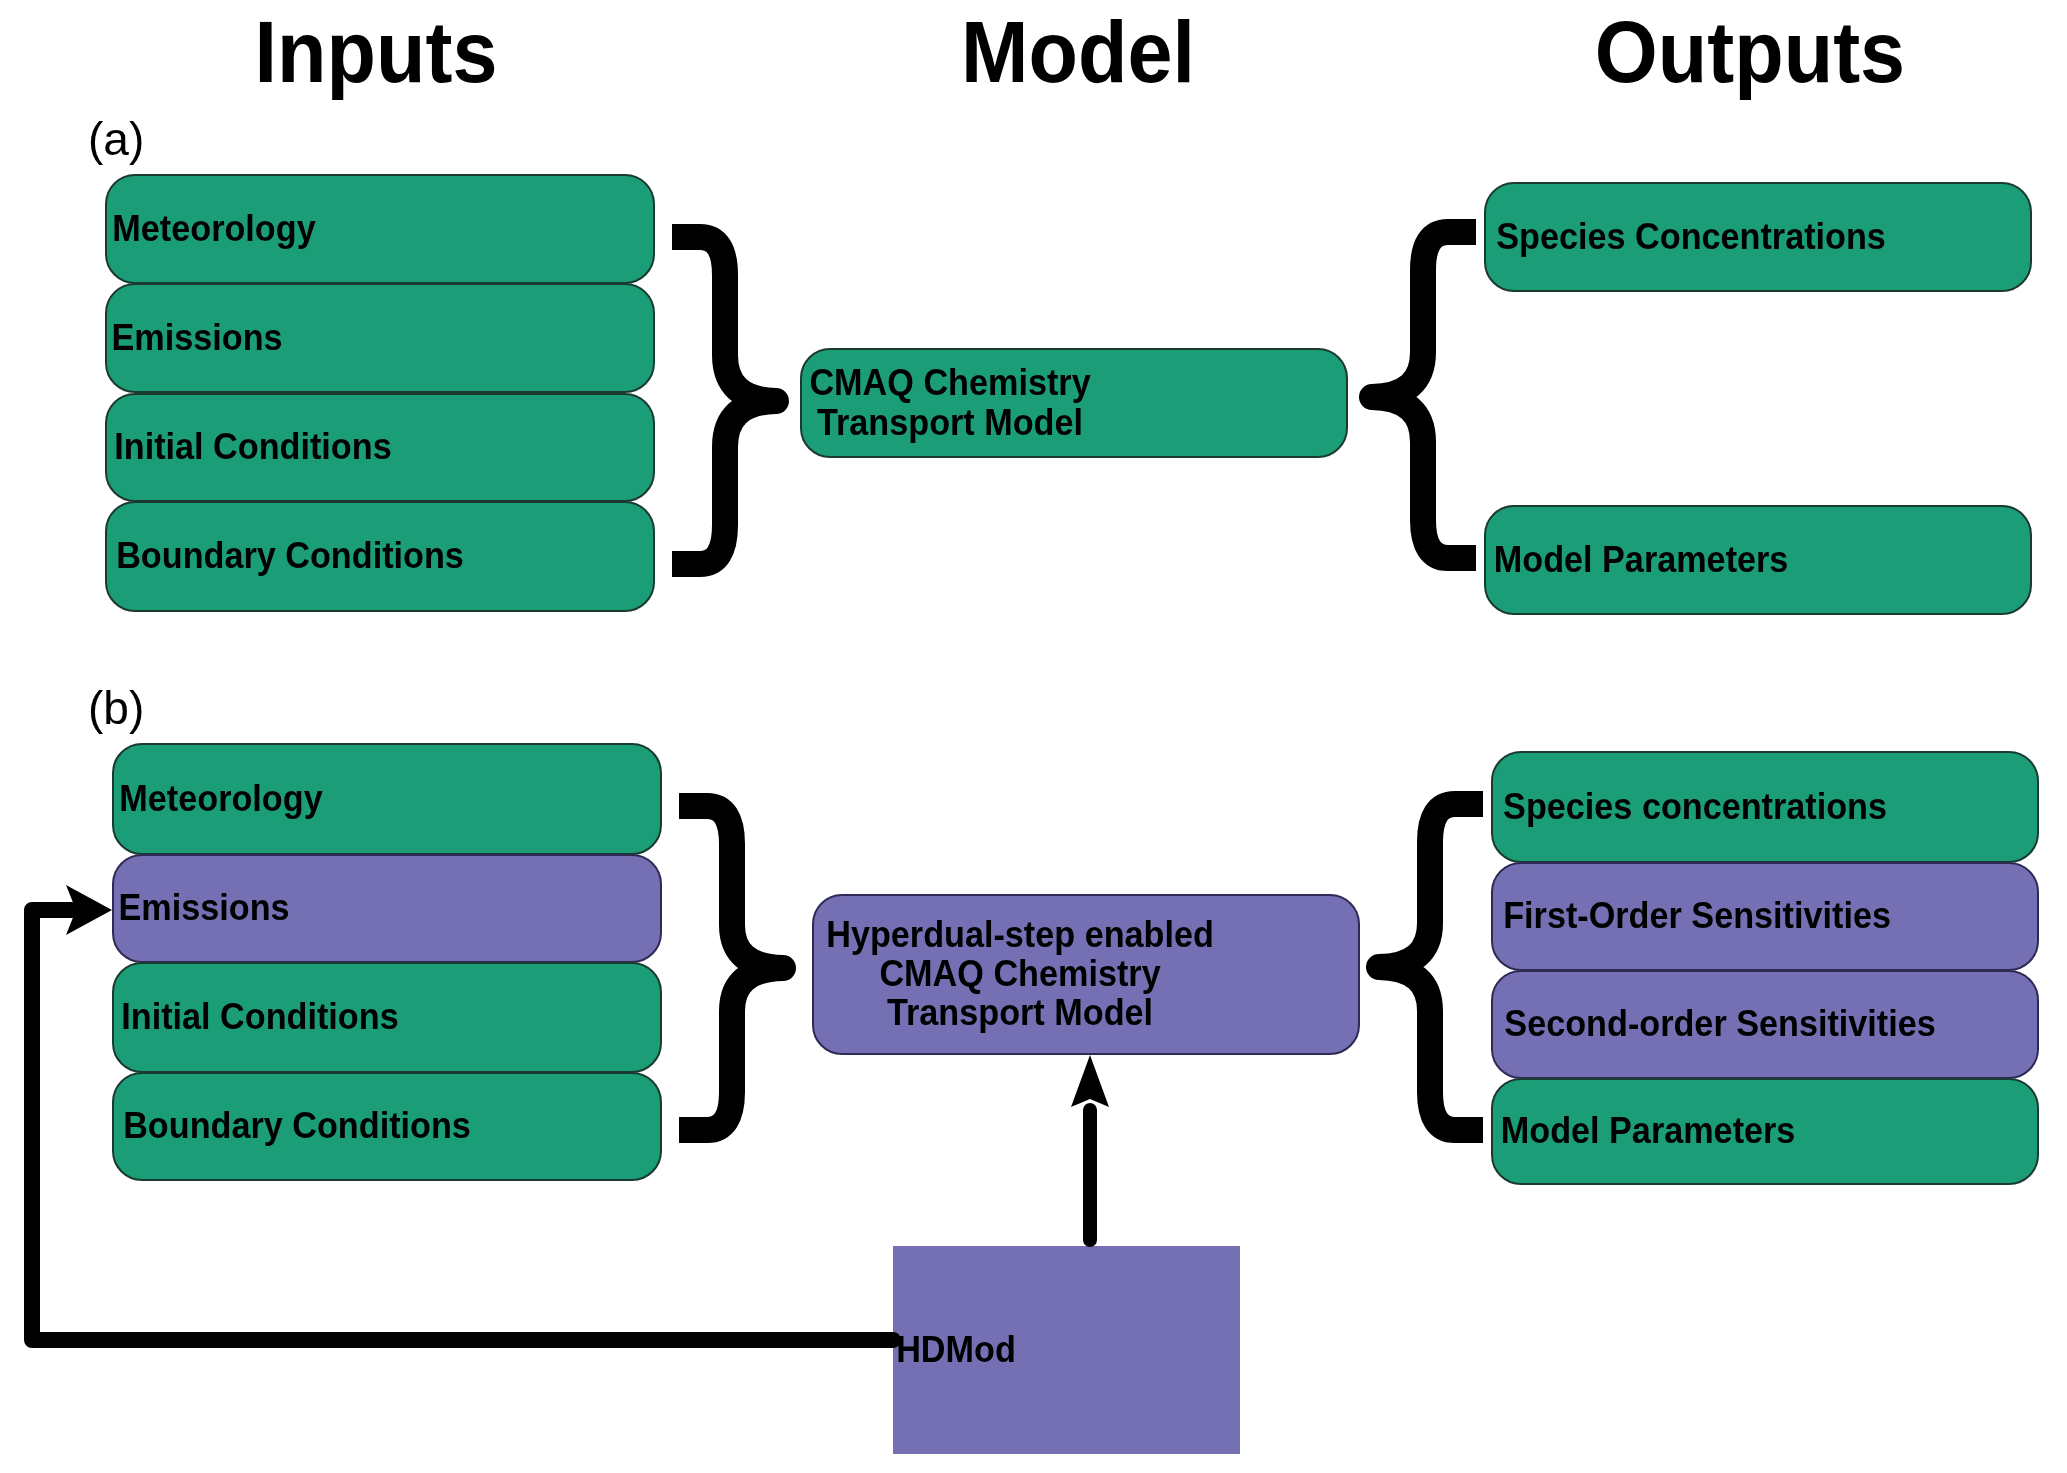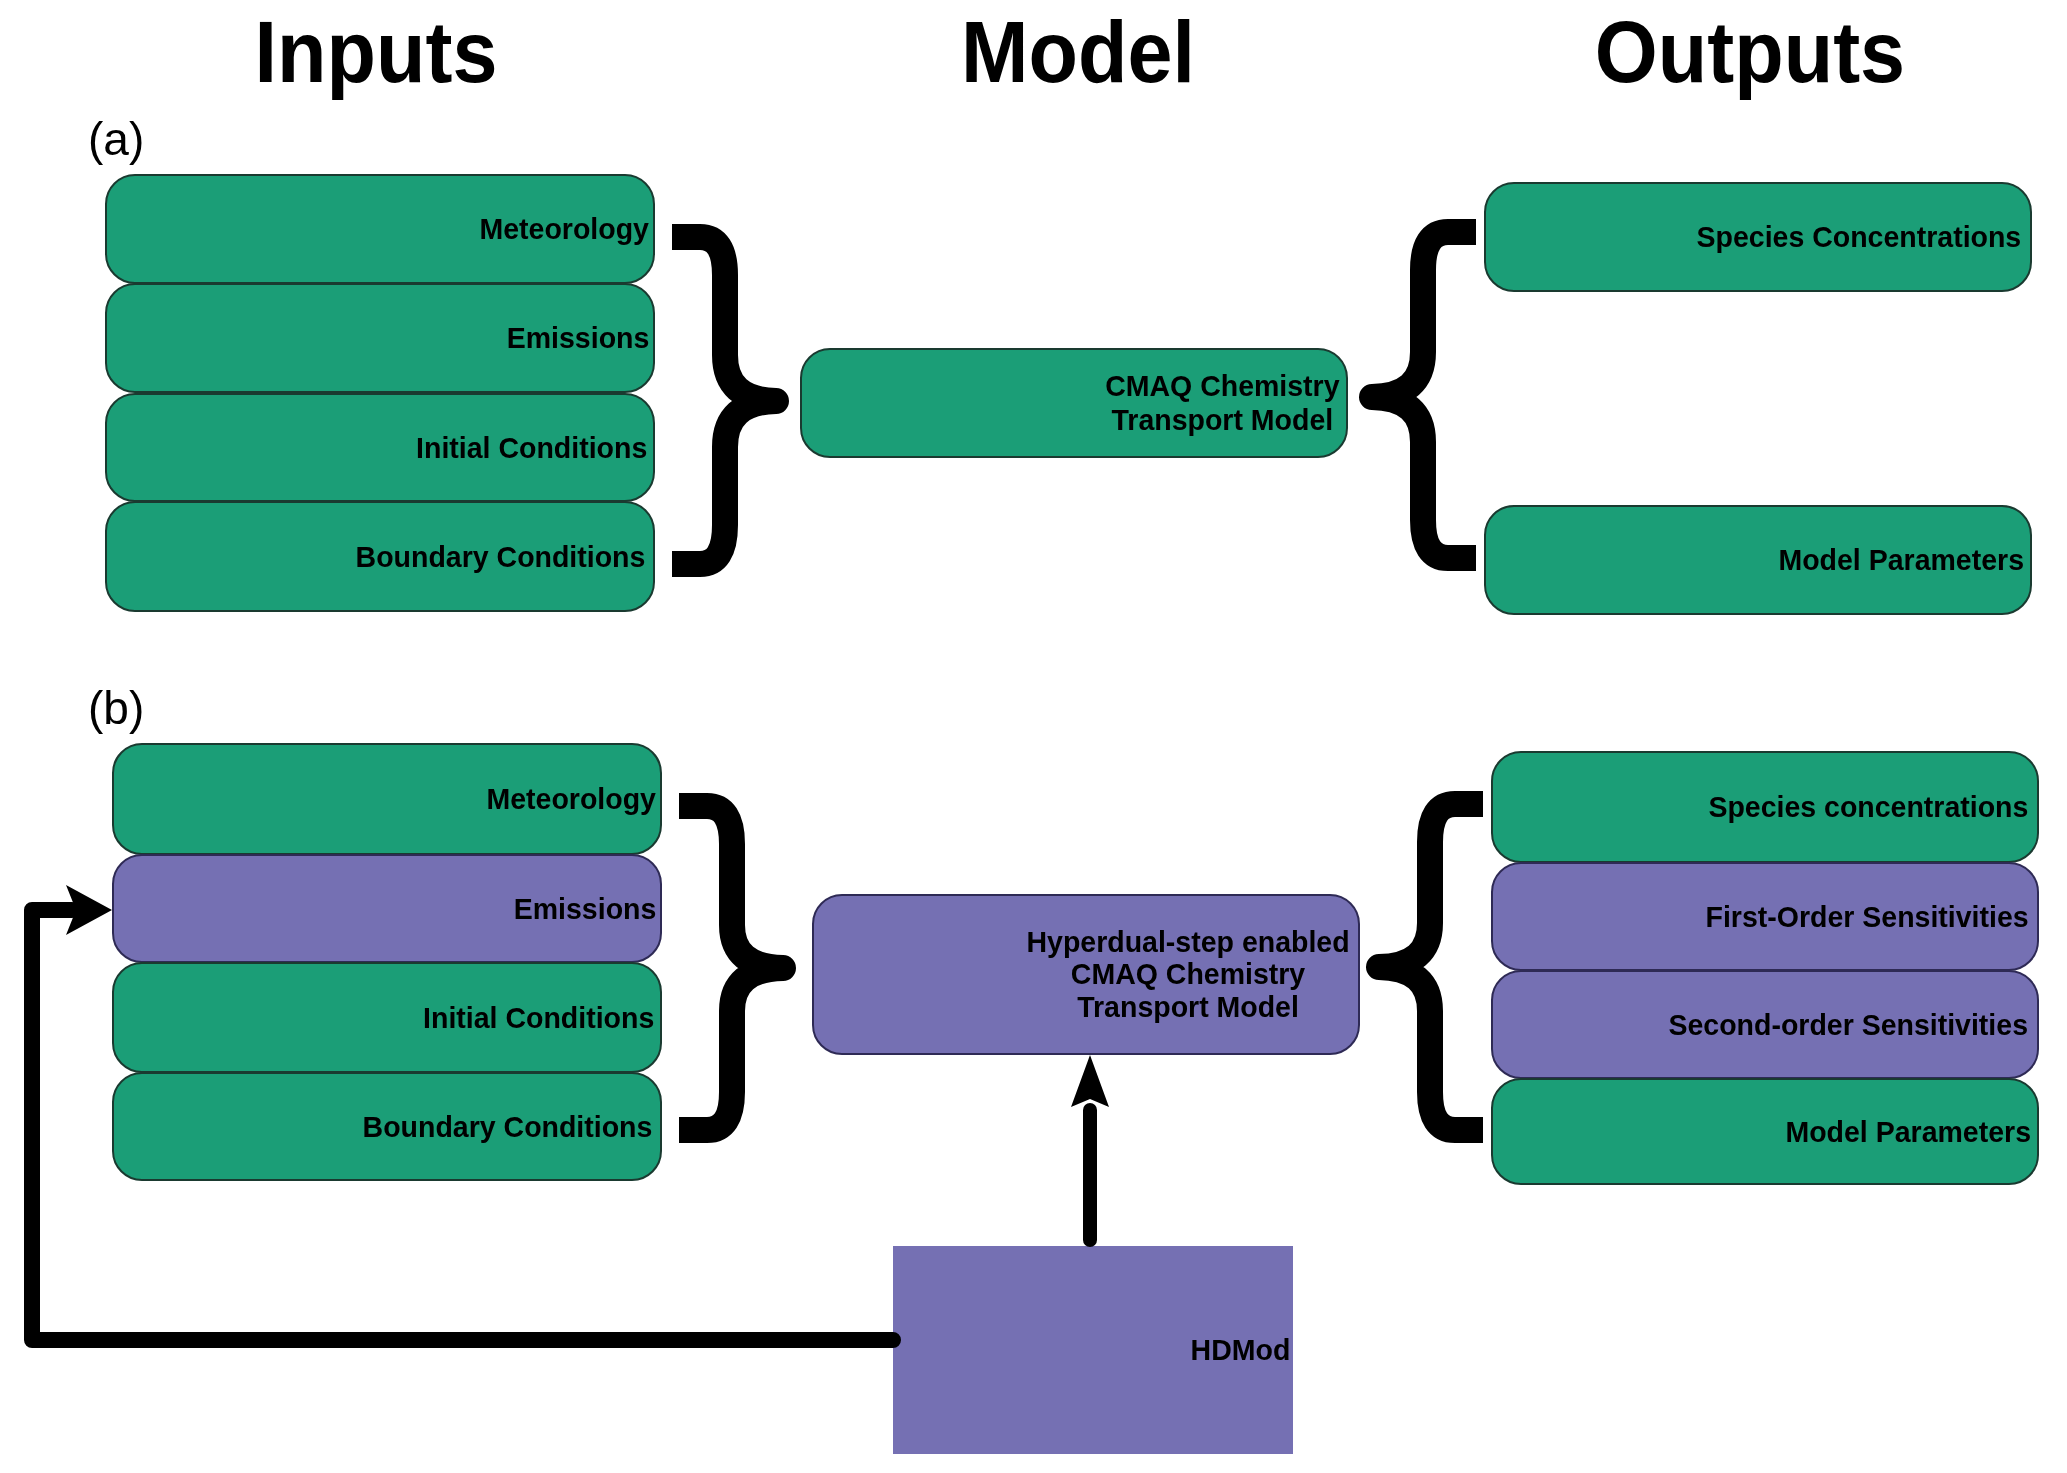--- a/index.html
+++ b/index.html
@@ -2,22 +2,22 @@
 <html><head>
 <meta charset="utf-8">
 <style>
   html, body { margin: 0; padding: 0; background: #ffffff; }
   body { width: 2067px; height: 1473px; position: relative; overflow: hidden;
          font-family: "Liberation Sans", sans-serif; }
   .title { position: absolute; top: 8px; width: 500px; text-align: center;
            font-weight: bold; font-size: 88px; color: #000; line-height: 1; transform: scaleX(0.92); }
   .panel-label { position: absolute; font-size: 46px; color: #000; line-height: 1; }
   .box { position: absolute; box-sizing: border-box; border: 2px solid #1a3a30;
-         border-radius: 30px; display: flex; align-items: center; justify-content: flex-end;
-         text-align: center; font-weight: bold; font-size: 30px; color: #000; line-height: 1.12; }
+         border-radius: 30px; display: flex; align-items: center; justify-content: flex-start;
+         text-align: center; font-weight: bold; font-size: 36px; color: #000; line-height: 1.12; }
   .box span { display: inline-block; transform: scaleX(0.95); }
   .green { background: #1b9e77; }
   .purple { background: #7570b3; border-color: #2e2a55; }
   .square { border-radius: 0; border: none; }
   svg.overlay { position: absolute; left: 0; top: 0; pointer-events: none; }
 </style>
 </head>
 <body>
 
 <div class="title" style="left:126px;">Inputs</div>
@@ -74,21 +74,21 @@
 <div class="box purple" style="left:1491px; top:862px; width:548px; height:109px;">
     <span>First-Order Sensitivities</span>
   </div>
 <div class="box purple" style="left:1491px; top:970px; width:548px; height:109px;">
     <span>Second-order Sensitivities</span>
   </div>
 <div class="box green" style="left:1491px; top:1078px; width:548px; height:107px;">
     <span>Model Parameters</span>
   </div>
 
-<div class="box purple square" style="left:893px; top:1246px; width:400px; height:208px;">
+<div class="box purple square" style="left:893px; top:1246px; width:347px; height:208px;">
     <span>HDMod</span>
   </div>
 
 <svg class="overlay" width="2067" height="1473" viewBox="0 0 2067 1473">
   <g fill="none" stroke="#000" stroke-width="26" stroke-linejoin="round">
 
     <path d="M672 237 H700 Q725 237 725 275 V355 Q725 400 776 401 Q725 402 725 447 V525 Q725 564 700 564 H672"></path>
 
     <path d="M1476 232 H1448 Q1423 232 1423 270 V352 Q1423 396 1372 397 Q1423 398 1423 442 V520 Q1423 558 1448 558 H1476"></path>
 

